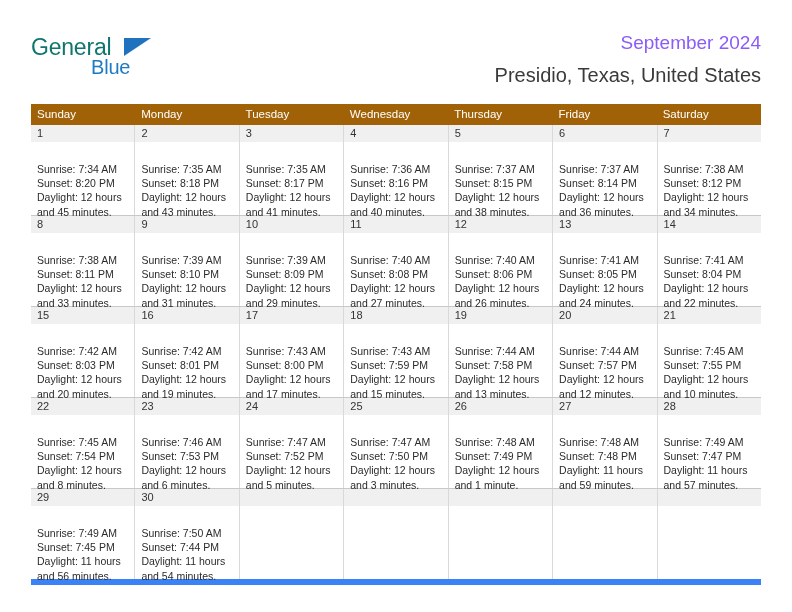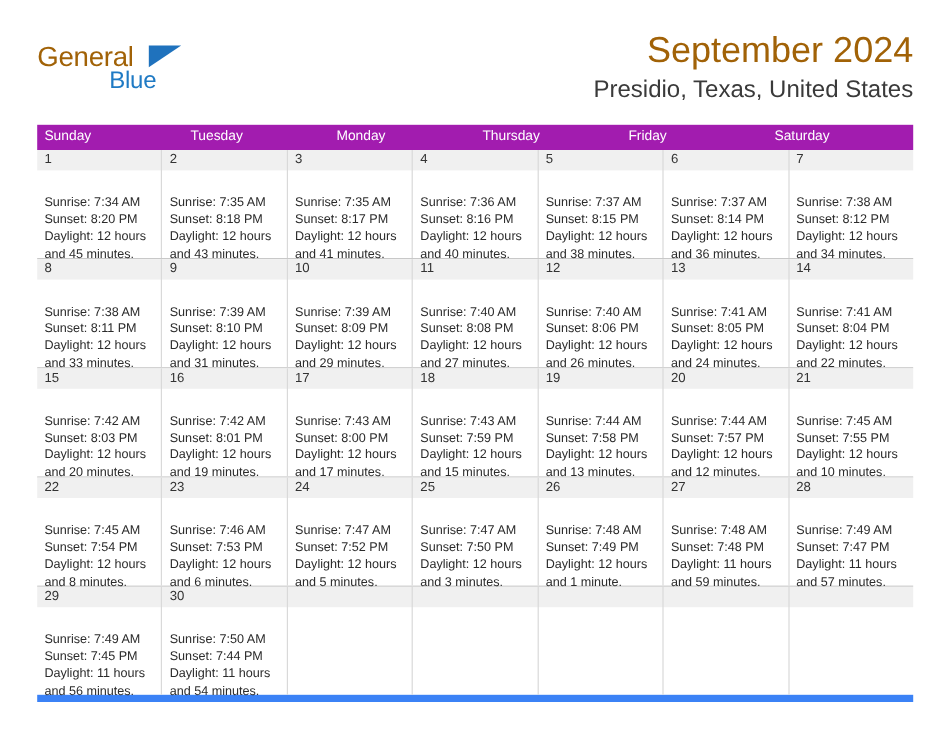--- a/index.html
+++ b/index.html
@@ -35,21 +35,21 @@
     top: 8px;
     width: 200px;
     height: 56px;
   }
   .brand-general {
     position: absolute;
     left: 0;
     top: 0;
     font-size: 23px;
     letter-spacing: -0.2px;
-    color: #a16207;
+    color: #0f766e;
     font-family: "Liberation Sans", sans-serif;
   }
   .brand-tri {
     position: absolute;
     left: 93px;
     top: 4px;
     width: 0;
     height: 0;
     border-left: 27px solid #1f72bd;
     border-bottom: 18px solid transparent;
@@ -64,43 +64,43 @@
     font-family: "Liberation Sans", sans-serif;
   }
 
   .titles {
     position: absolute;
     right: 0;
     top: 0;
     text-align: right;
   }
   .cal-title {
-    font-size: 30px;
-    color: #a16207;
+    font-size: 19px;
+    color: #8b5cf6;
     line-height: 34px;
     white-space: nowrap;
   }
   .cal-subtitle {
     font-size: 20px;
     color: #3a3a3a;
     line-height: 22px;
     margin-top: 4px;
     white-space: nowrap;
   }
 
   
   .calendar {
     position: absolute;
     left: 31px;
     top: 104px;
     width: 730px;
   }
   .weekday-row {
     display: flex;
-    background: #a21caf;
+    background: #a16207;
     height: 21px;
   }
   .weekday {
     flex: 1 1 0;
     color: #ffffff;
     font-size: 11.5px;
     line-height: 21px;
     padding-left: 6px;
     box-sizing: border-box;
   }
@@ -170,22 +170,23 @@
     <div class="titles">
       <div class="cal-title">September 2024</div>
       <div class="cal-subtitle">Presidio, Texas, United States</div>
     </div>
 
   </div>
 
   <div class="calendar">
     <div class="weekday-row" id="weekday-row">
         <div class="weekday">Sunday</div>
+        <div class="weekday">Monday</div>
         <div class="weekday">Tuesday</div>
-        <div class="weekday">Monday</div>
+        <div class="weekday">Wednesday</div>
         <div class="weekday">Thursday</div>
         <div class="weekday">Friday</div>
         <div class="weekday">Saturday</div>
       </div>
     <div id="calendar-body">
         <div class="week">
           <div class="daynum-band"></div>
           <div class="day">
             <div class="day-num">1</div>
             <div class="day-lines">

